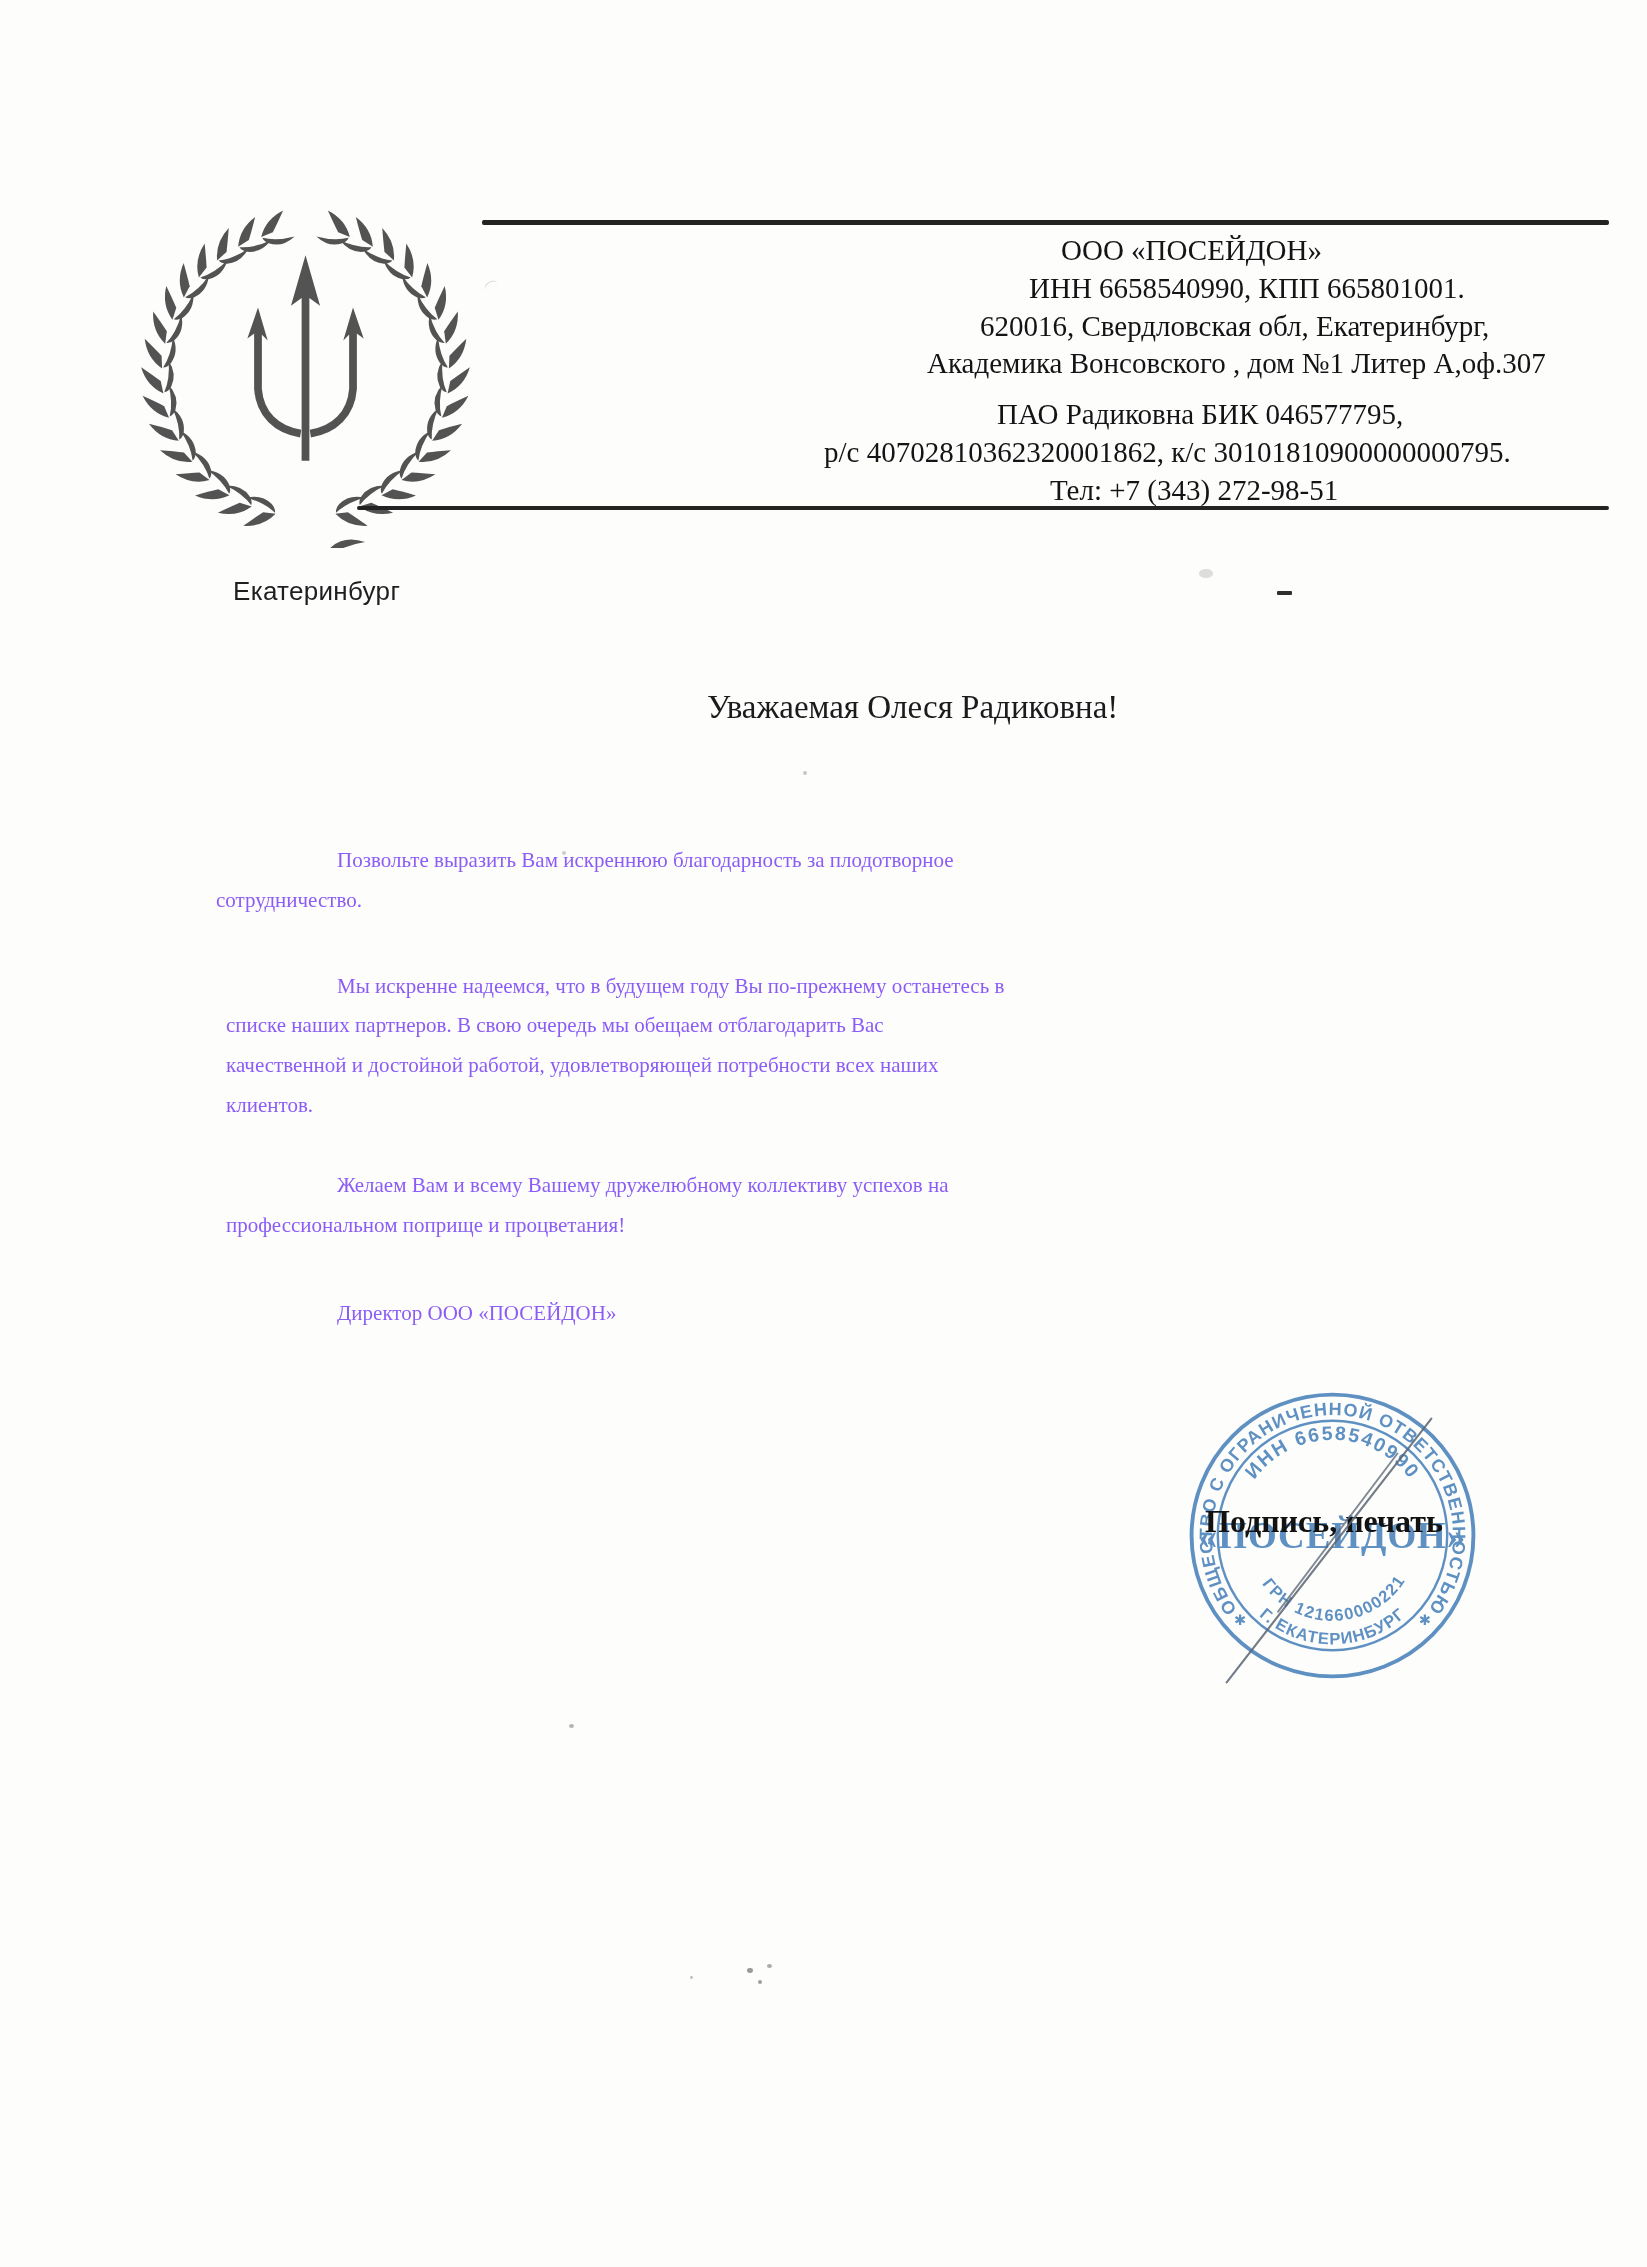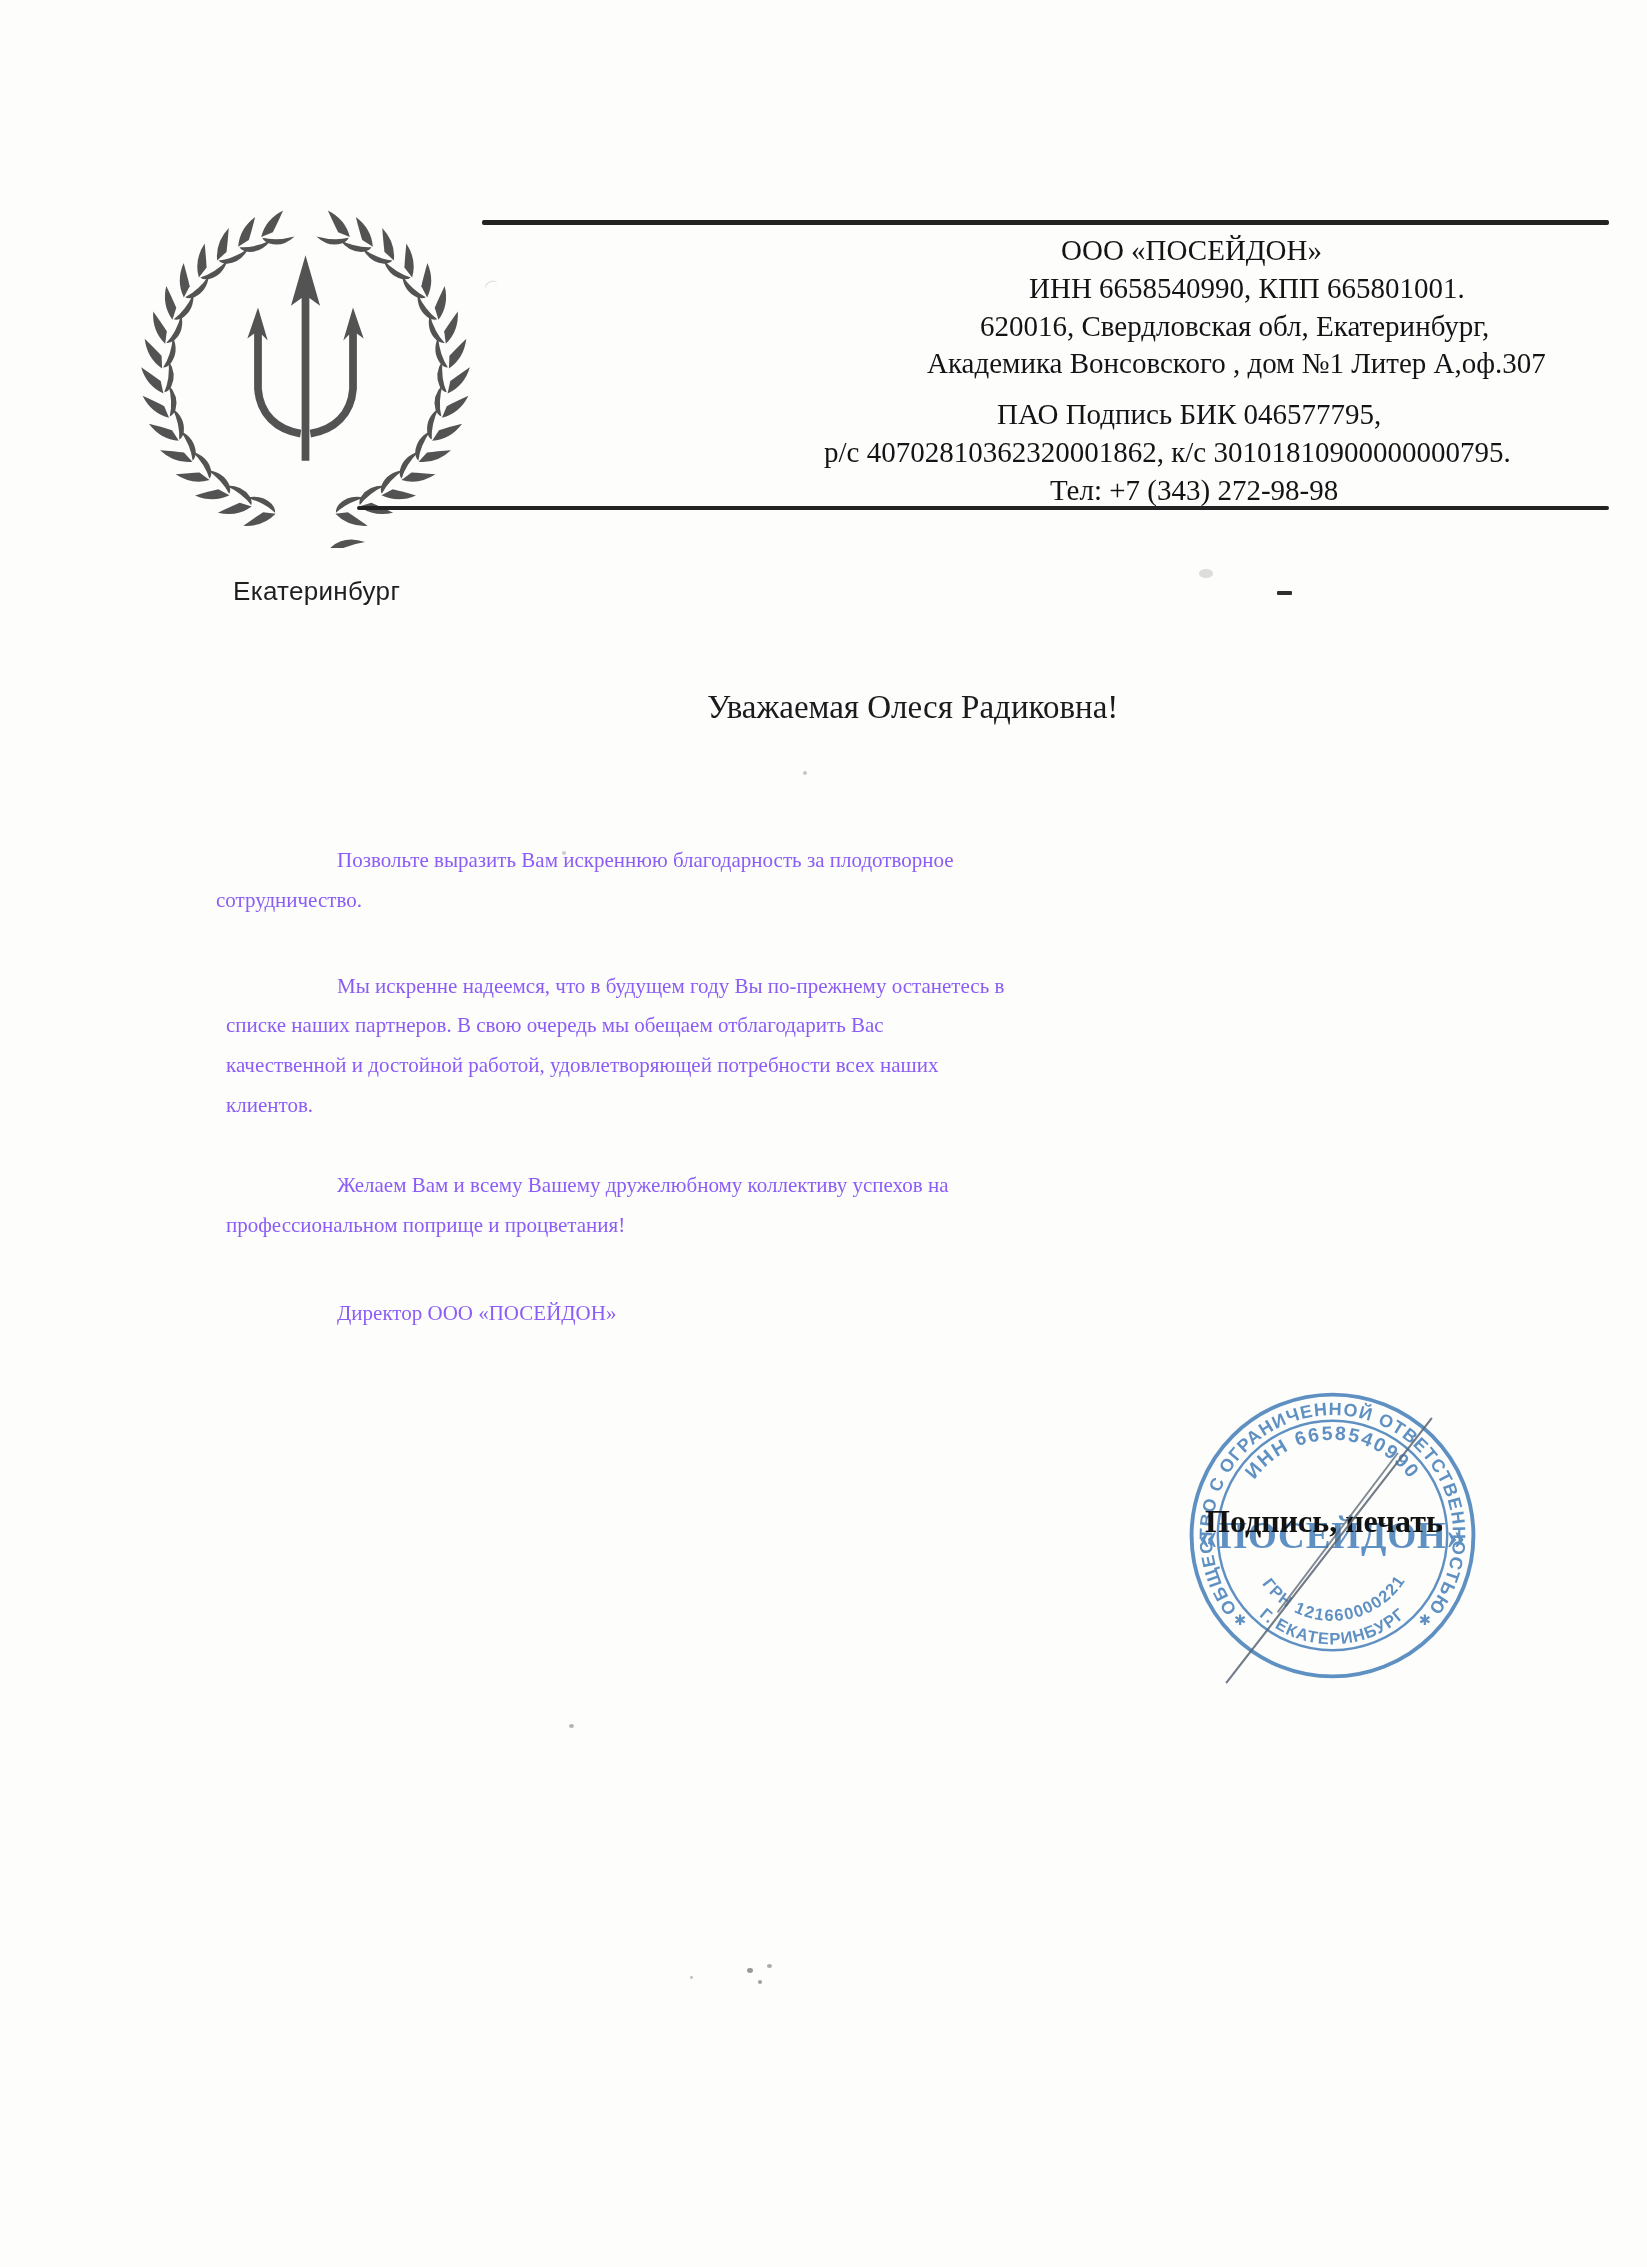--- a/index.html
+++ b/index.html
@@ -90,23 +90,23 @@
     <use href="#prongL" transform="scale(-1,1)"></use>
   </svg>
 
   <div class="rule rule-top"></div>
   <div class="rule rule-bottom"></div>
 
   <div class="lh-line" style="left:1061px;top:233px">ООО «ПОСЕЙДОН»</div>
   <div class="lh-line" style="left:1029px;top:271px">ИНН 6658540990, КПП 665801001.</div>
   <div class="lh-line" style="left:980px;top:309px">620016, Свердловская обл, Екатеринбург,</div>
   <div class="lh-line" style="left:927px;top:346px">Академика Вонсовского , дом №1 Литер А,оф.307</div>
-  <div class="lh-line" style="left:997px;top:397px">ПАО Подпись БИК 046577795,</div>
+  <div class="lh-line" style="left:997px;top:397px">ПАО Радиковна БИК 046577795,</div>
   <div class="lh-line" style="left:824px;top:435px">р/с 40702810362320001862, к/с 30101810900000000795.</div>
-  <div class="lh-line" style="left:1050px;top:473px">Тел: +7 (343) 272-98-98</div>
+  <div class="lh-line" style="left:1050px;top:473px">Тел: +7 (343) 272-98-51</div>
 
   <div class="city">Екатеринбург</div>
   <div class="stray-dash"></div>
 
   <div class="greeting">Уважаемая Олеся Радиковна!</div>
 
   <div class="bl" style="left:337px;top:840px">Позвольте выразить Вам искреннюю благодарность за плодотворное</div>
   <div class="bl" style="left:216px;top:880px">сотрудничество.</div>
 
   <div class="bl" style="left:337px;top:966px">Мы искренне надеемся, что в будущем году Вы по-прежнему останетесь в</div>

